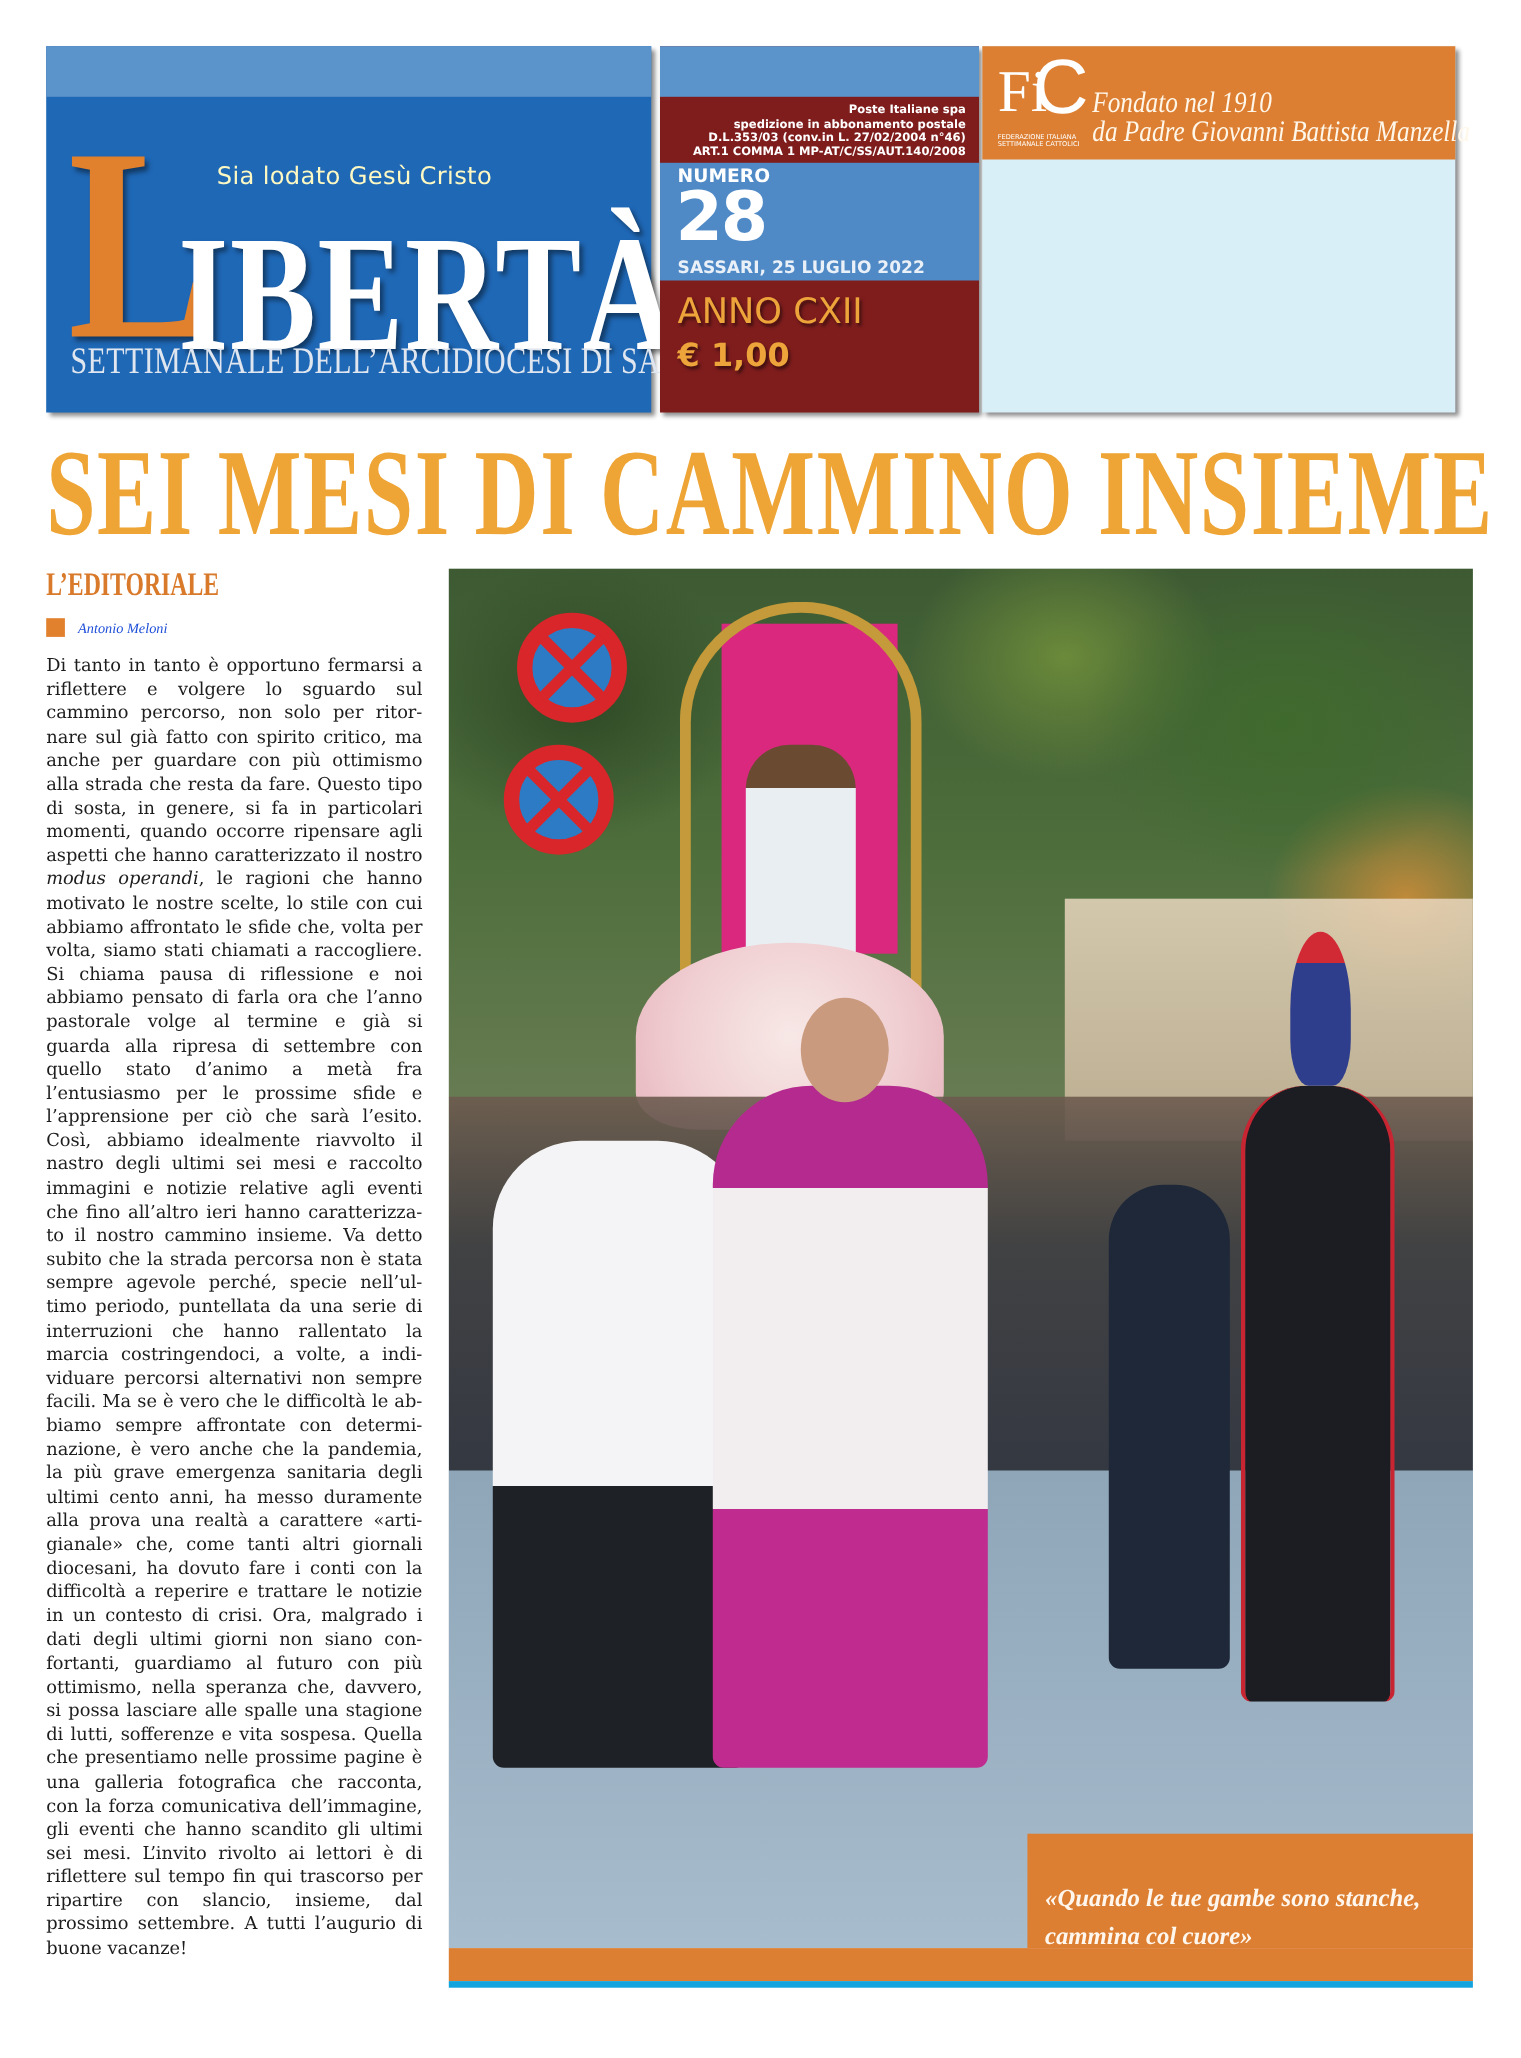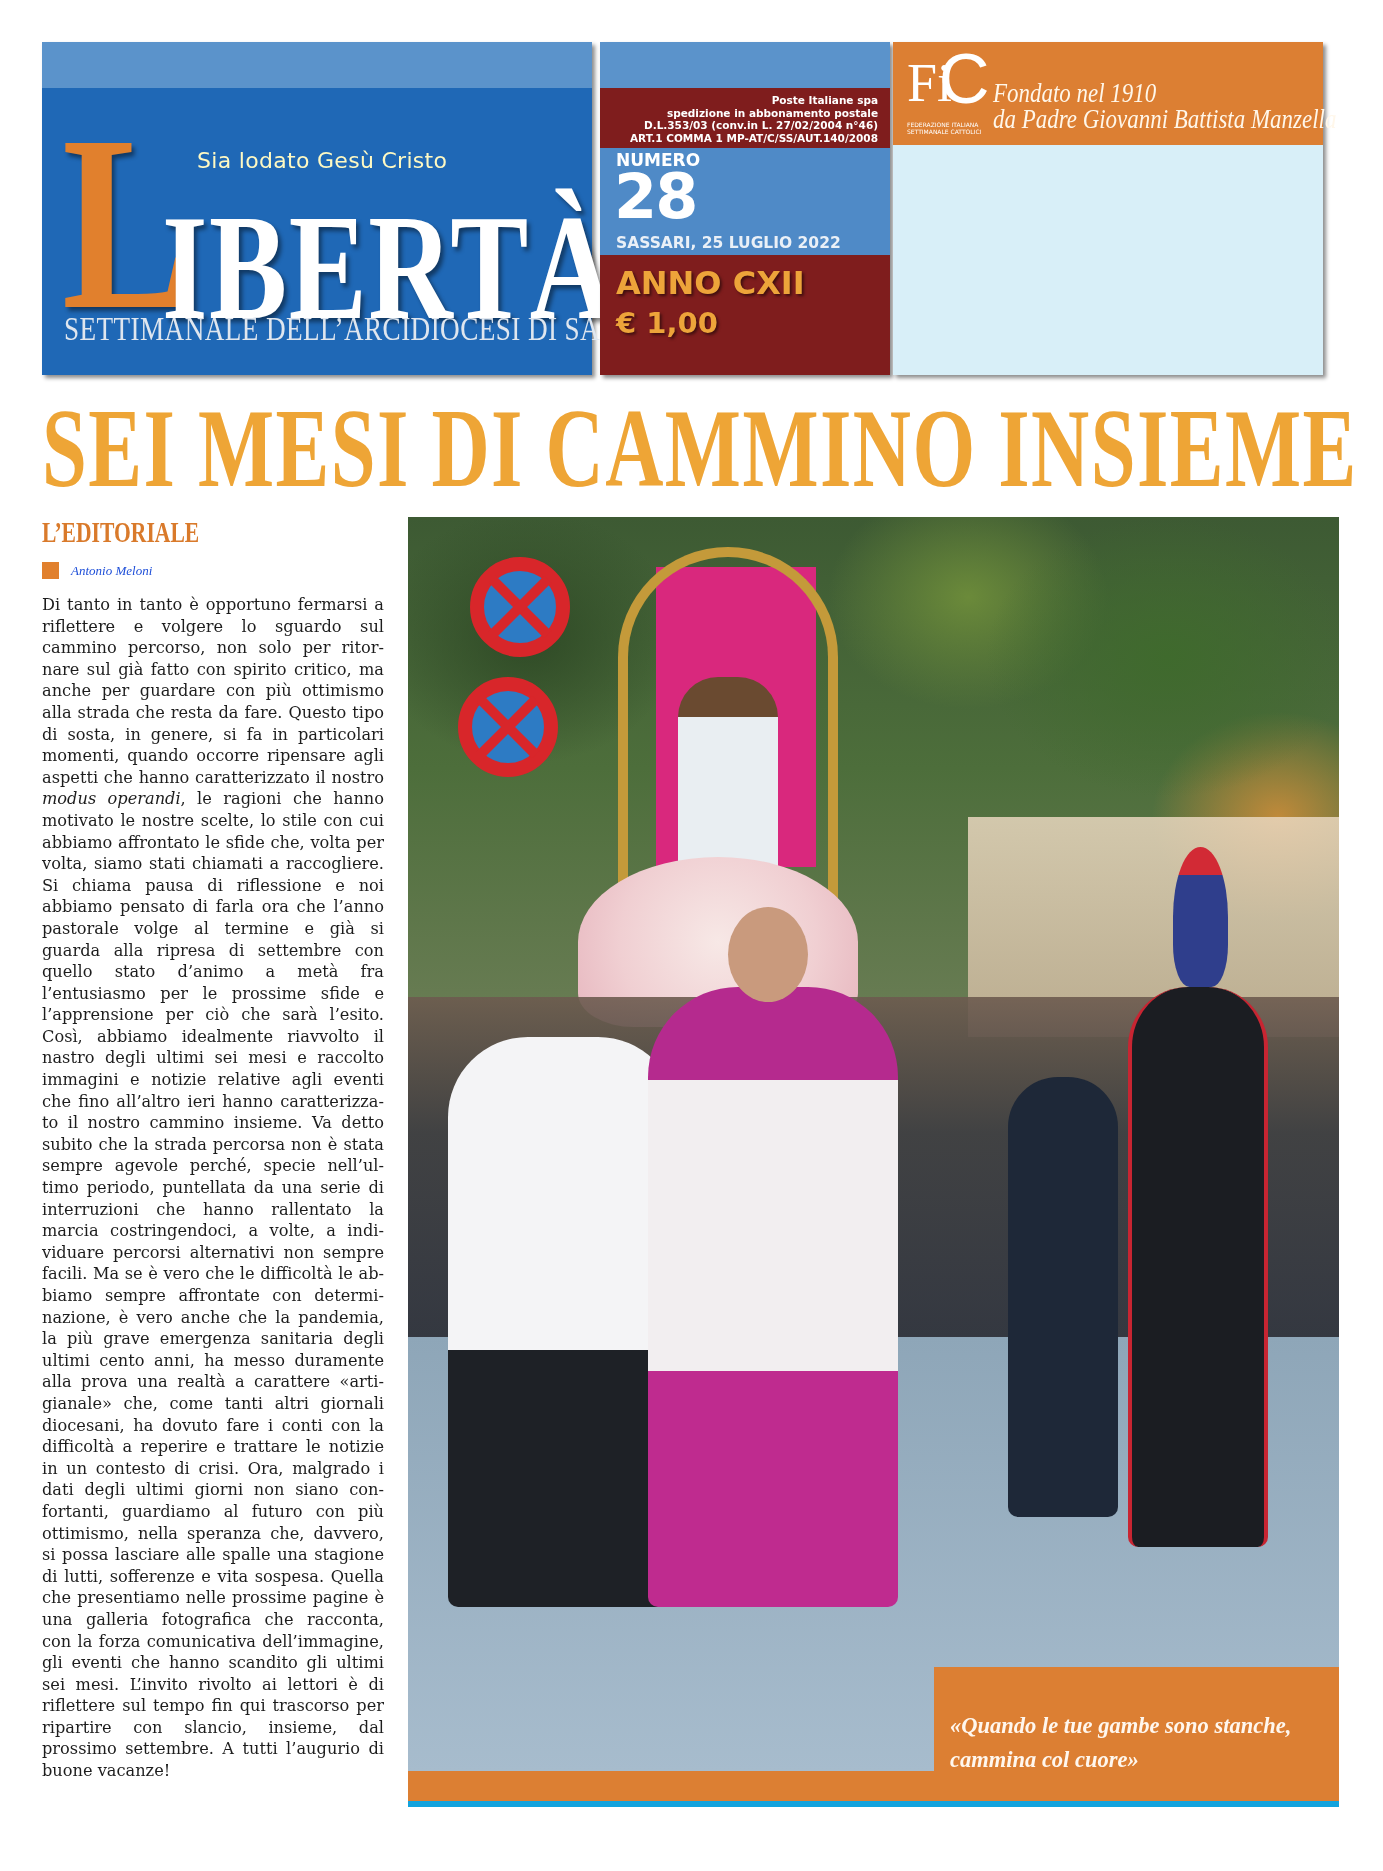--- a/index.html
+++ b/index.html
@@ -44,21 +44,21 @@
     }
     .mast-mid .topband { position: absolute; left: 0; top: 0; width: 100%; height: 46px; background: #5b93cb; }
     .mast-mid .numband { position: absolute; left: 0; top: 106px; width: 100%; height: 107px; background: #4f8ac7; }
     .postal {
       position: absolute; right: 12px; top: 52px; text-align: right;
       font-family: "DejaVu Sans", sans-serif; font-weight: bold; font-size: 10.5px; line-height: 12.5px; color: #ffffff;
     }
     .numero-label { position: absolute; left: 16px; top: 108px; font-family: "DejaVu Sans", sans-serif; font-weight: bold; font-size: 17px; color: #ffffff; }
     .numero-value { position: absolute; left: 14px; top: 118px; font-family: "DejaVu Sans", sans-serif; font-weight: bold; font-size: 62px; color: #ffffff; letter-spacing: -2px; }
     .issue-date { position: absolute; left: 16px; top: 192px; font-family: "DejaVu Sans", sans-serif; font-weight: bold; font-size: 15.5px; color: #eaf0f7; }
-    .anno { position: absolute; left: 16px; top: 222px; font-family: "DejaVu Sans", sans-serif; font-weight: bold; font-size: 32px; color: #eda43a; text-shadow: 2px 2px 3px rgba(0,0,0,0.5); }
+    .anno { position: absolute; left: 16px; top: 222px; font-family: "DejaVu Sans", sans-serif; font-weight: normal; font-size: 32px; color: #eda43a; text-shadow: 2px 2px 3px rgba(0,0,0,0.5); }
     .price { position: absolute; left: 16px; top: 264px; font-family: "DejaVu Sans", sans-serif; font-weight: bold; font-size: 29px; color: #eda43a; text-shadow: 2px 2px 3px rgba(0,0,0,0.5); }
 
     .mast-right {
       position: absolute; left: 893px; top: 42px; width: 430px; height: 333px; background: #d8eff8;
       box-shadow: 3px 3px 4px rgba(0,0,0,0.45);
     }
     .mast-right .orange { position: absolute; left: 0; top: 0; width: 100%; height: 103px; background: #dc7f33; }
     .fisc-logo { position: absolute; left: 14px; top: 6px; width: 82px; height: 90px; }
     .fisc-F { position: absolute; left: 0; top: 8px; font-family: "Liberation Serif", serif; font-size: 54px; color: #fff; line-height: 1; }
     .fisc-C { position: absolute; left: 32px; top: -4px; font-family: "Liberation Sans", sans-serif; font-size: 70px; color: #fff; line-height: 1; font-weight: 300; }

